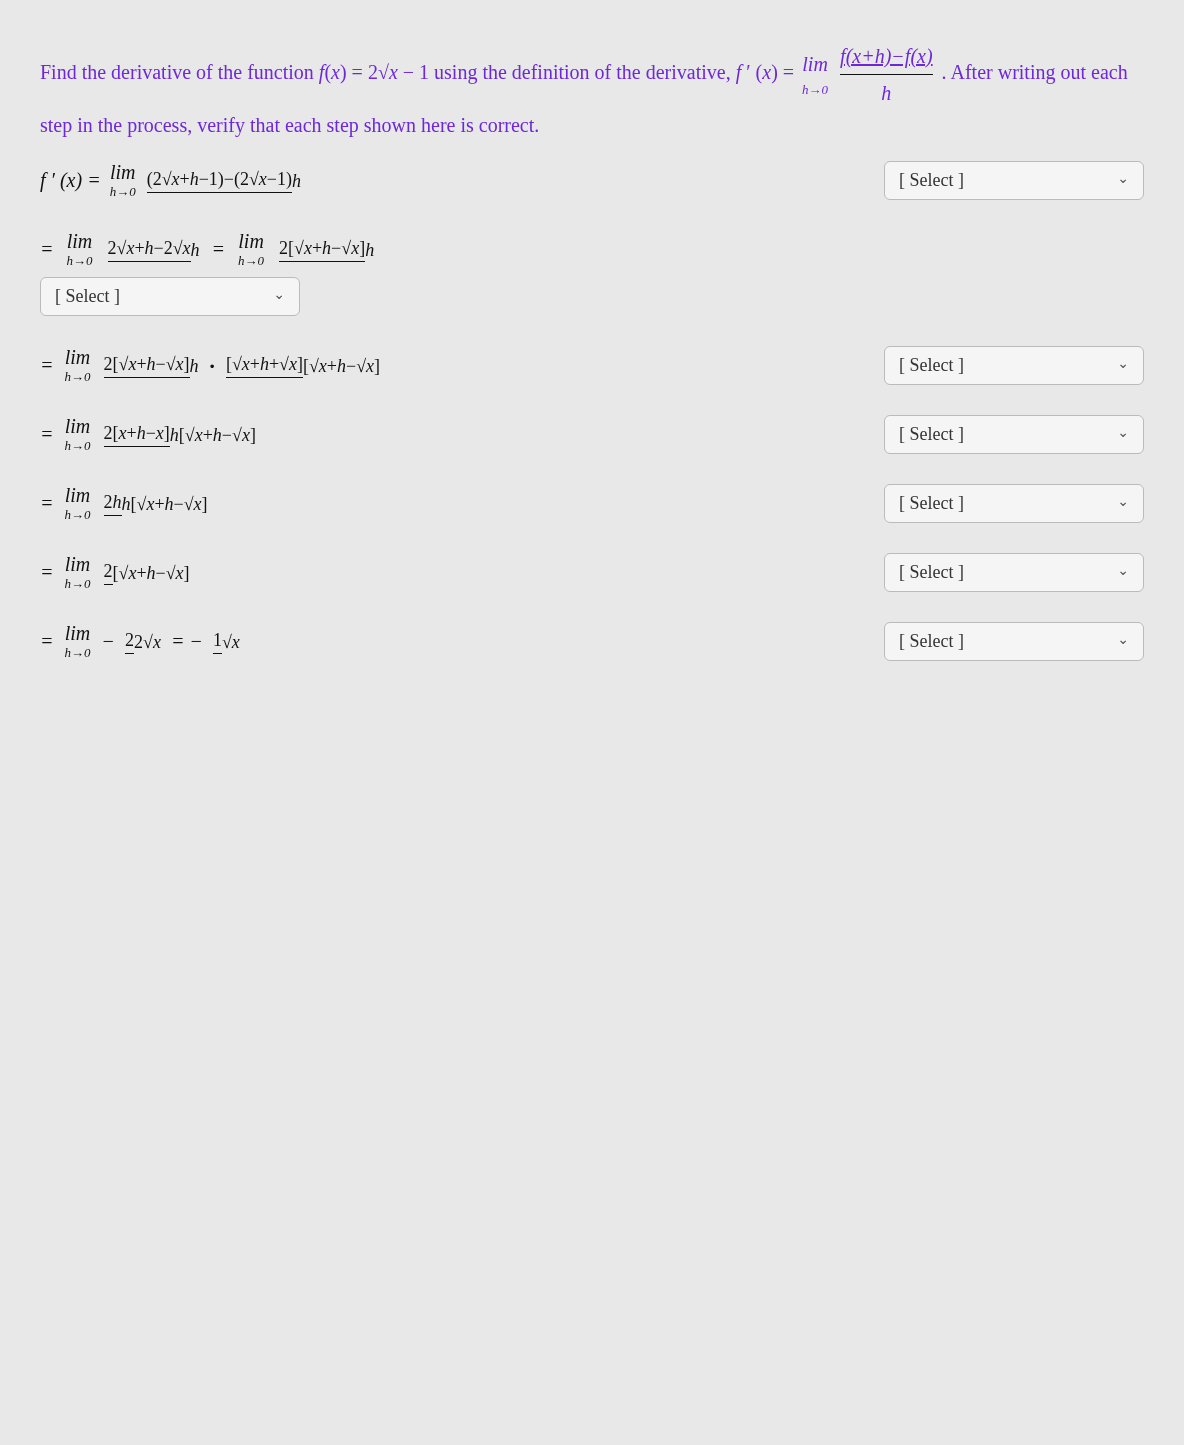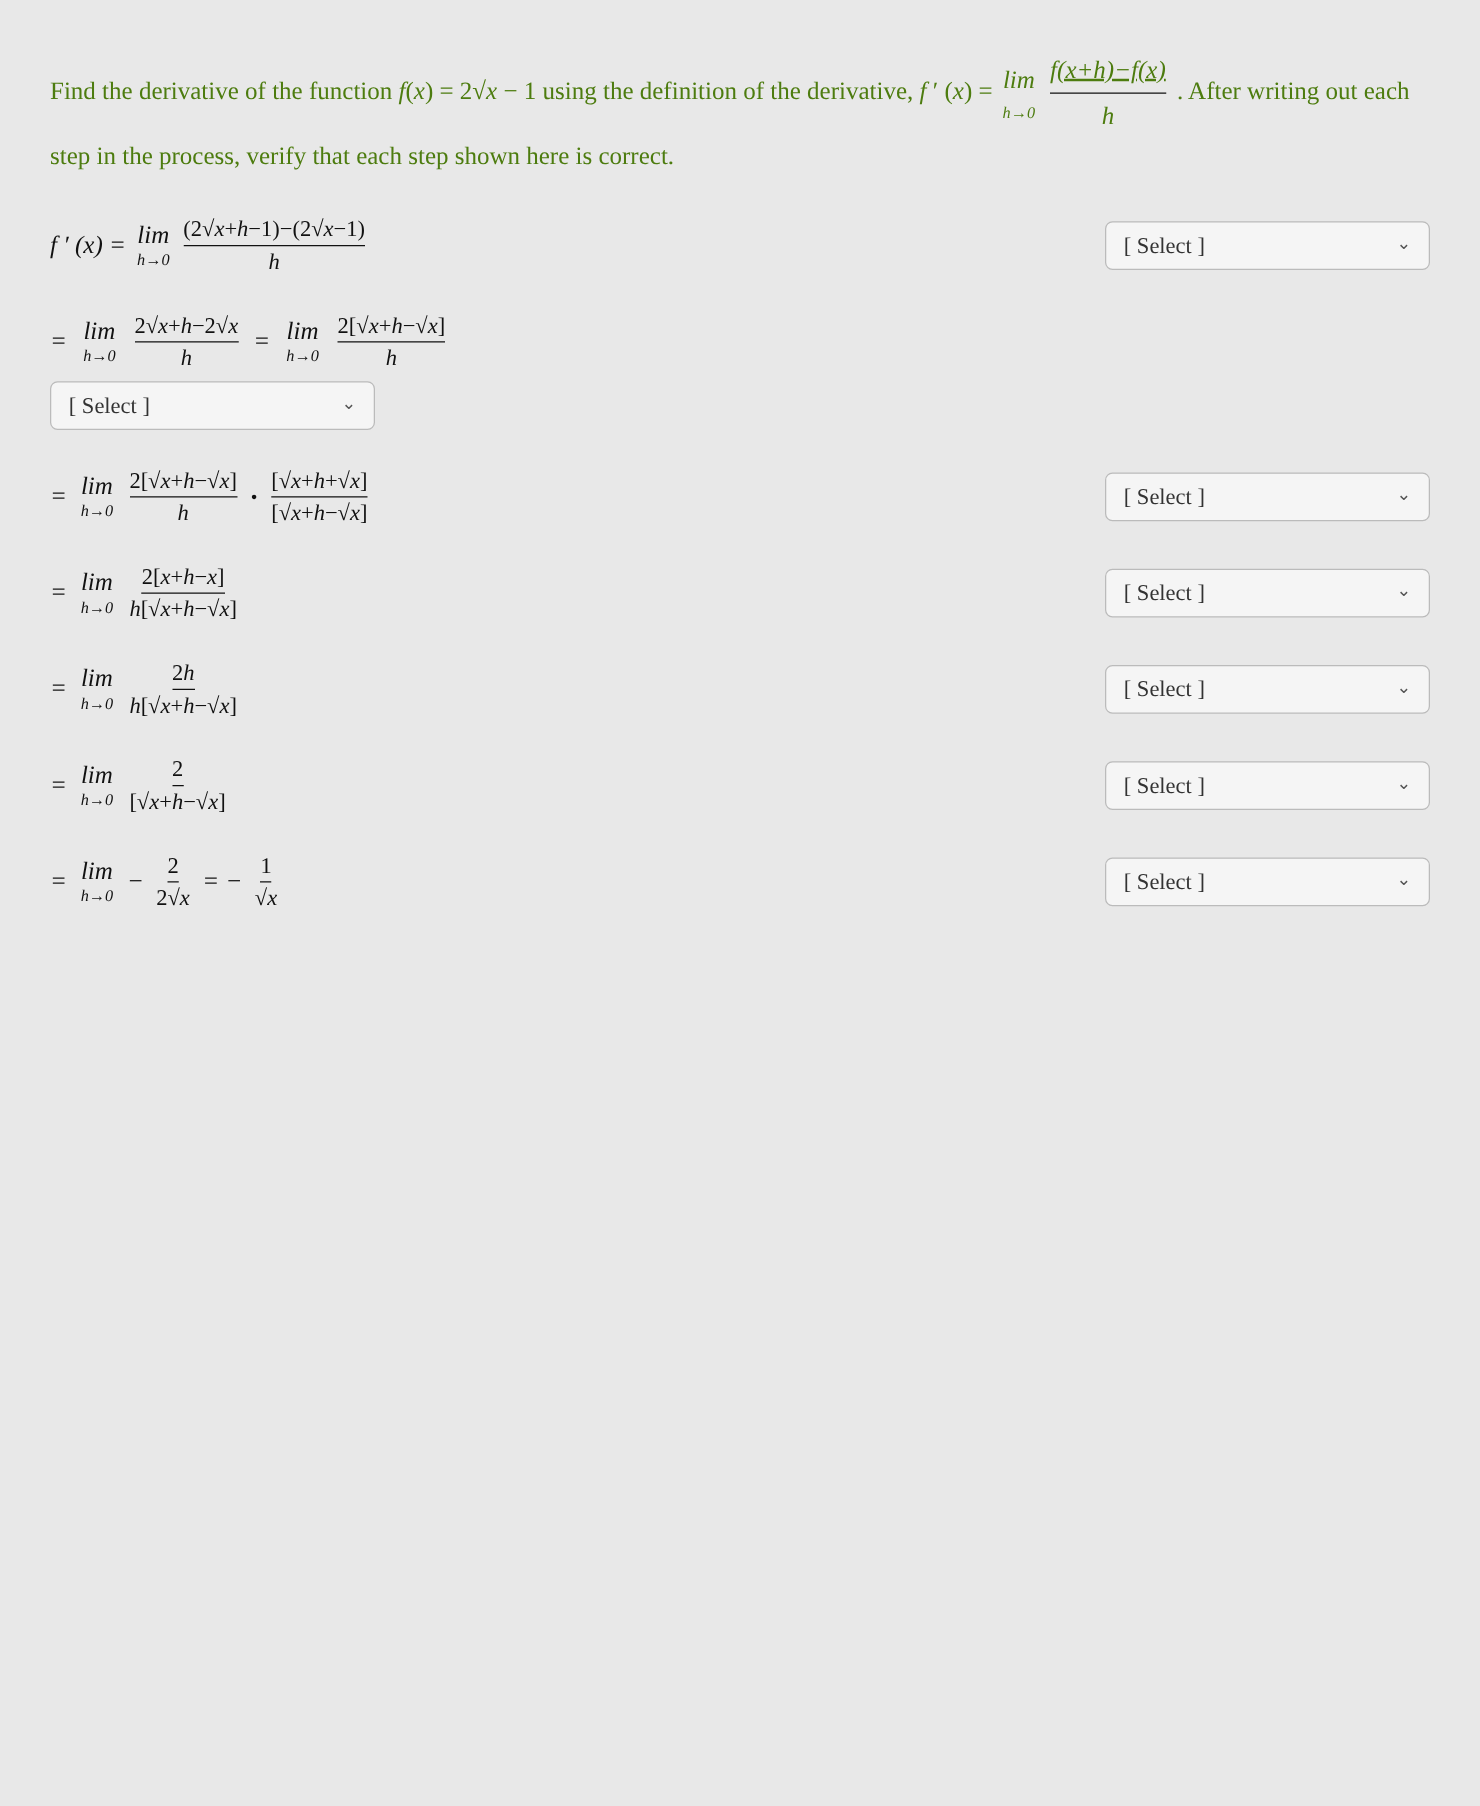--- a/index.html
+++ b/index.html
@@ -10,22 +10,22 @@
       font-size: 18px;
       color: #111;
       padding: 40px 40px;
       width: 1184px;
       min-height: 1445px;
     }
 
     .problem-text {
       font-size: 20px;
       line-height: 1.6;
-      margin-bottom: 32px;
-      color: #4d7c0f;
+      margin-bottom: 20px;
+      color: #6d28d9;
     }
 
     .select-dropdown {
       display: inline-flex;
       align-items: flex-start;
       justify-content: space-between;
       background-color: #f5f5f5;
       border: 1.5px solid #bbb;
       border-radius: 6px;
       padding: 8px 14px;
@@ -36,21 +36,21 @@
       gap: 20px;
     }
 
     .select-dropdown .chevron {
       font-size: 14px;
       color: #555;
     }
 
     .frac {
       display: inline-flex;
-      flex-direction: column;
+      flex-direction: row;
       align-items: center;
       vertical-align: middle;
       margin: 0 2px;
     }
 
     .frac .numer {
       border-bottom: 1.5px solid #111;
       padding-bottom: 2px;
       text-align: center;
     }

